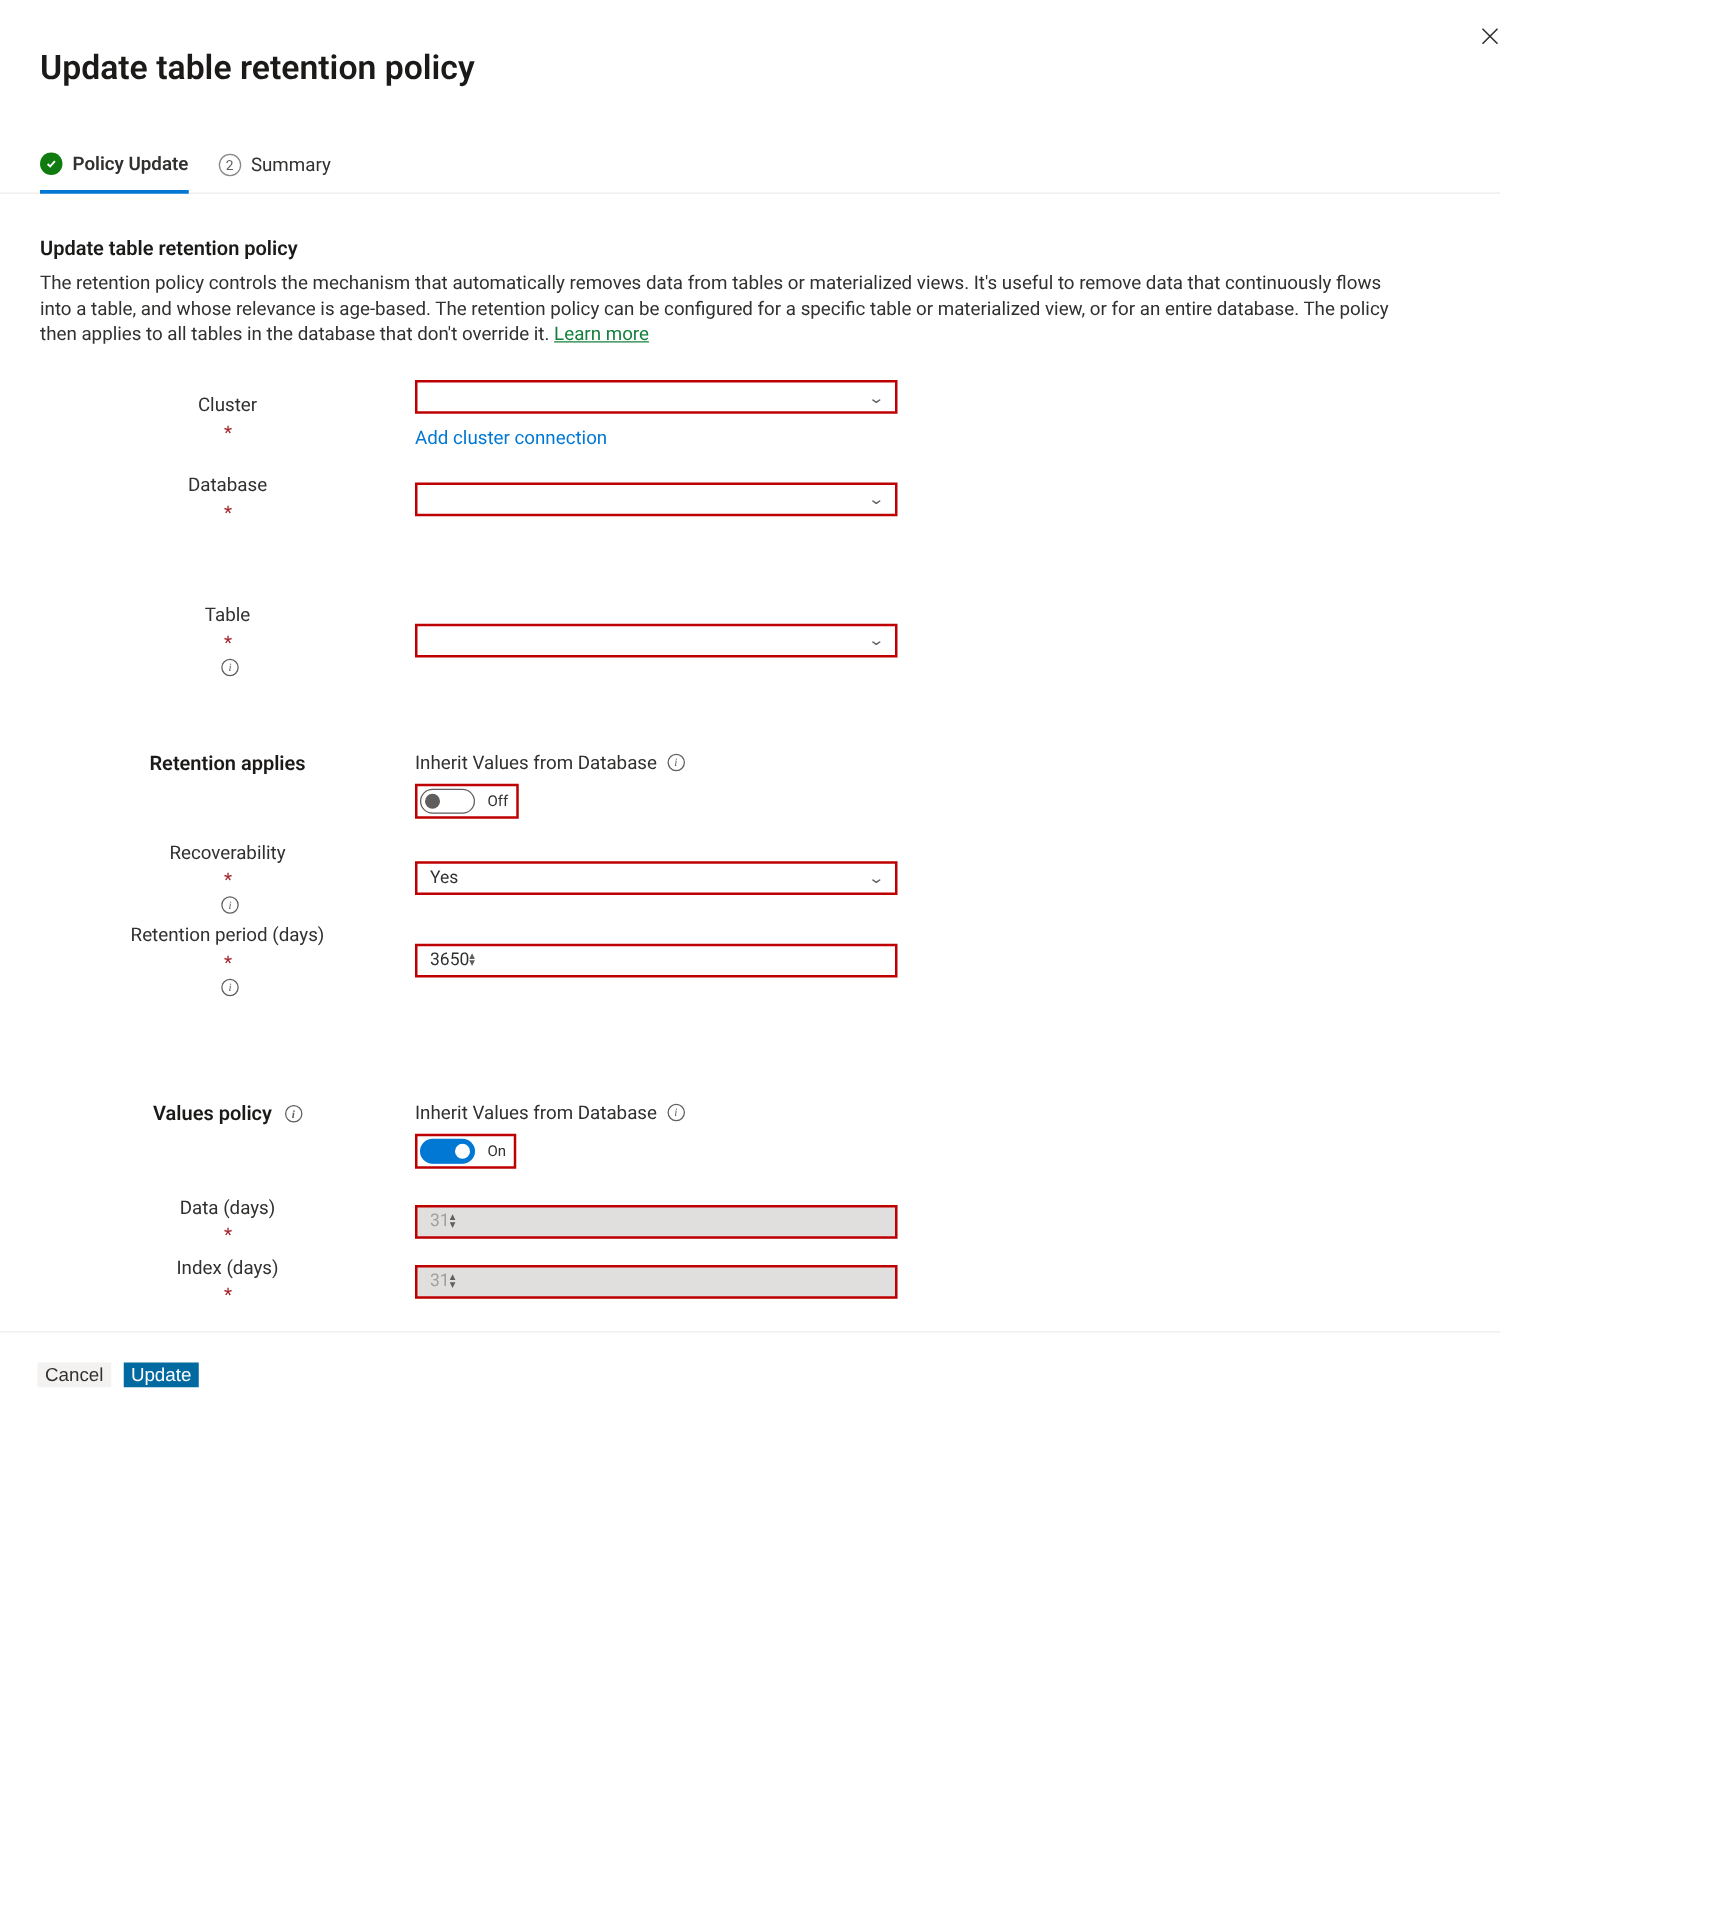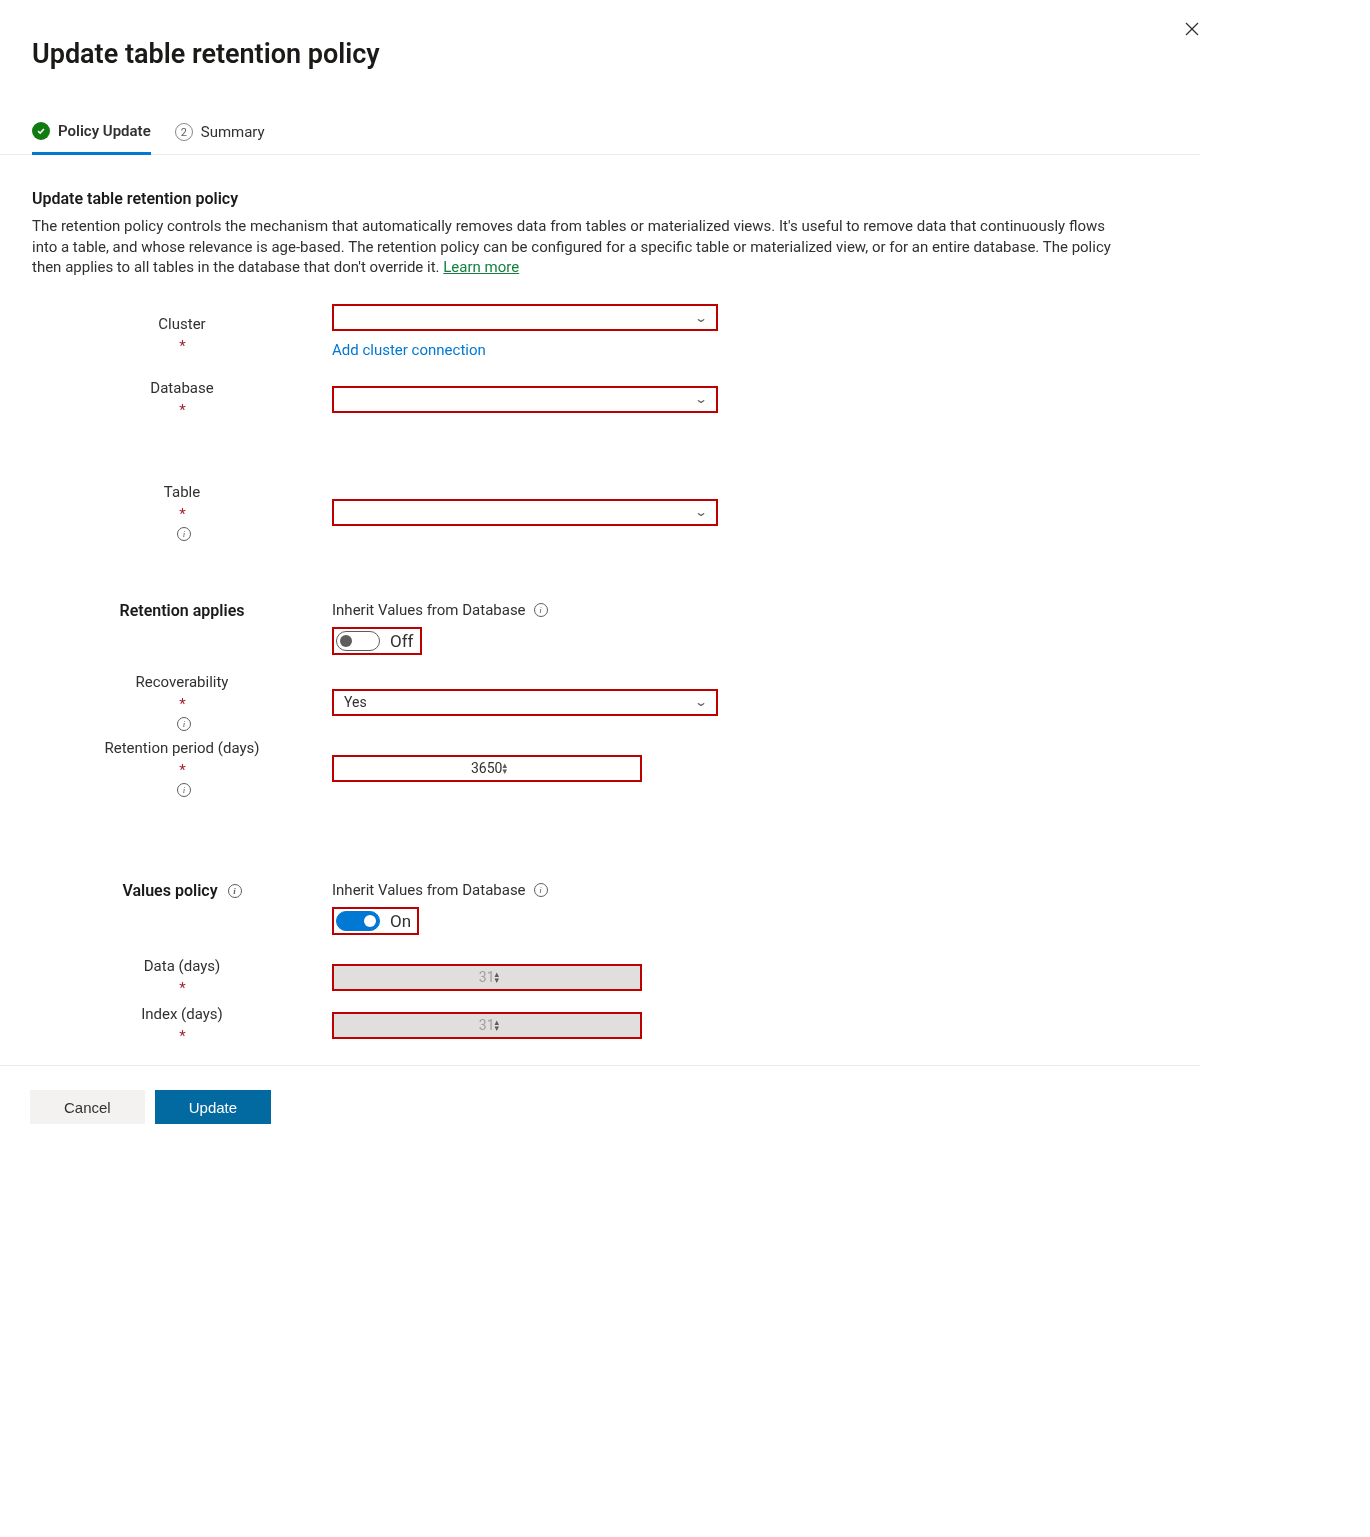--- a/index.html
+++ b/index.html
@@ -198,46 +198,46 @@
   .toggle.on {
     background: #0078d4;
     border: 1px solid #0078d4;
   }
   .toggle.on .knob {
     width: 12px; height: 12px;
     border-radius: 50%;
     background: #fff;
     position: absolute; right: 3px; top: 3px;
   }
-  .toggle-text { font-size: 17px; }
+  .toggle-text { font-size: 12px; }
   .numbox {
-    width: 310px; height: 27px;
+    width: 386px; height: 27px;
     border: 2px solid #be0000;
     background: #fff;
-    display:flex; align-items:center; justify-content:center;
+    display:flex; align-items:center; justify-content:flex-start;
     padding: 0 6px 0 10px;
     font-size: 14px;
   }
   .numbox.disabled {
     background: #e1dfdd;
     color: #a19f9d;
   }
   .spin { display:flex; flex-direction:column; line-height:6px; font-size:9px; color:#605e5c; }
   .footer-sep {
     border-top: 1px solid #edebe9;
     margin-top: 20px;
     width: 1200px;
   }
   .footer {
     display:flex; gap:10px;
     padding: 24px 0 0 30px;
   }
   .btn {
-    height: 34px;
-    padding: 0 34px;
+    height: 20px;
+    padding: 0 6px;
     font-size: 15px;
     border: none;
     cursor: default;
     display:inline-flex;align-items:center;justify-content:center;
   }
   .btn-secondary { background: #f3f2f1; color: #323130; }
   .btn-primary { background: #0369a1; color: #fff; }
   .row-group { margin-bottom: 14px; }
 </style>
 </head>

